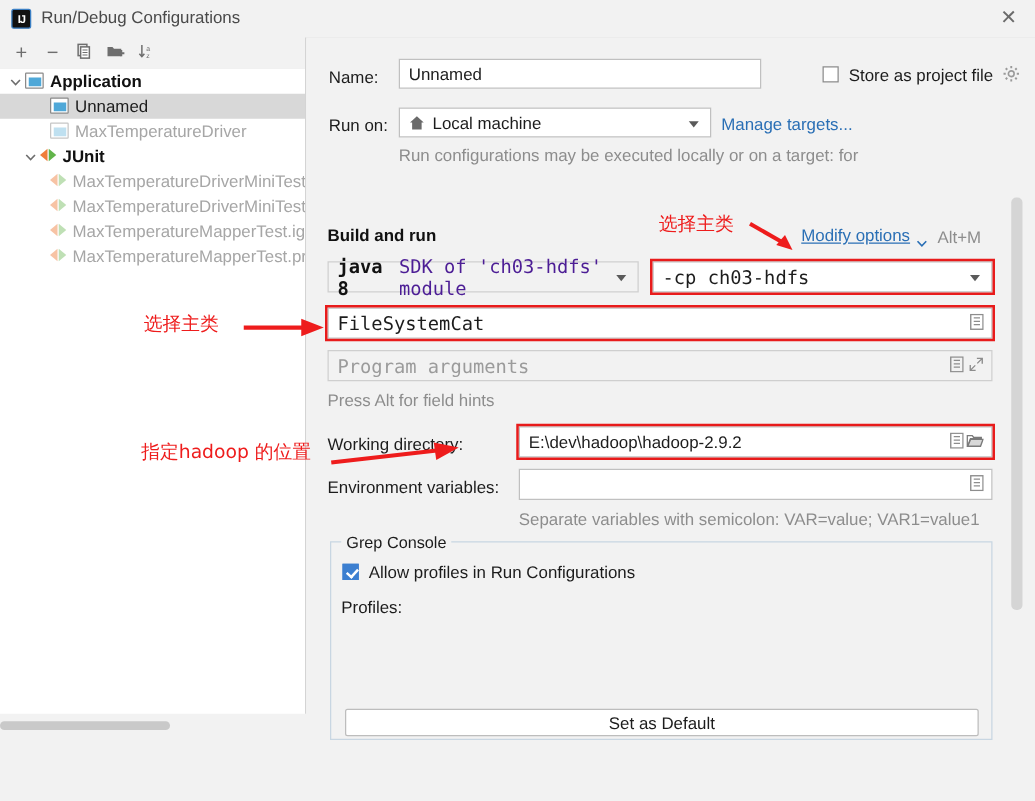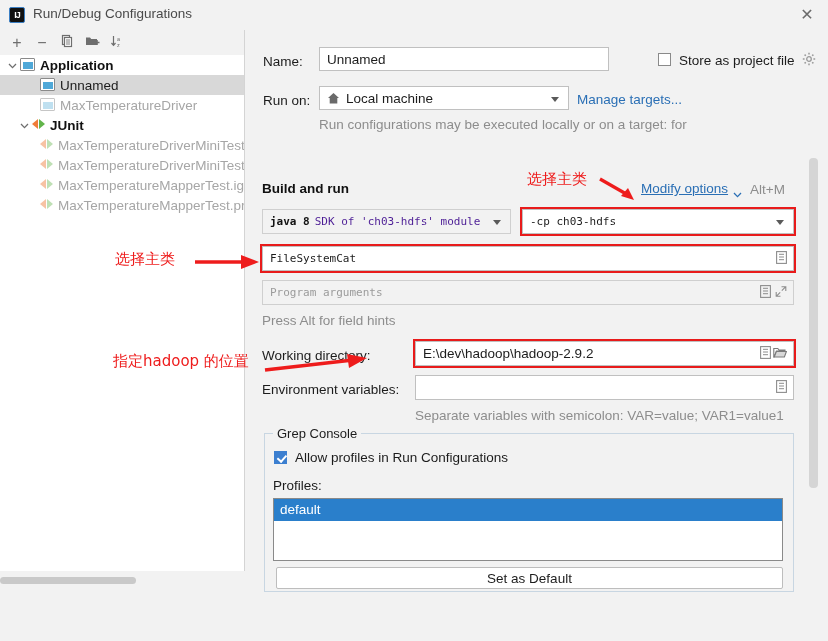--- a/index.html
+++ b/index.html
@@ -110,21 +110,21 @@
     background:#f2f2f2;overflow:hidden;
   }
   .lbl{position:absolute;font-size:13.5px;color:#1c1c1c;}
   .fld{
     position:absolute;background:#fff;border:1px solid #c0c0c0;box-sizing:border-box;
     font-size:13.5px;color:#1c1c1c;
     display:flex;align-items:center;padding:0 7px;
   }
   .fld.ro{background:#f2f2f2;border-color:#cfcfcf;}
   .fld .ph{color:#9b9b9b;}
-  .mono{font-family:"DejaVu Sans Mono", monospace;font-size:11px;}
+  .mono{font-family:"DejaVu Sans Mono", monospace;font-size:15px;}
 
   .chk{
     position:absolute;width:13px;height:13px;border:1px solid #8a8a8a;background:#fff;
     box-sizing:border-box;
   }
   .chk.on{background:#3c7fd0;border-color:#3c7fd0;}
   .chk.on:after{
     content:"";position:absolute;left:3.5px;top:1px;width:3.5px;height:7px;
     border:solid #fff;border-width:0 2px 2px 0;transform:rotate(42deg);
   }
@@ -365,23 +365,20 @@
     </div>
     <div class="grayhint" style="left:170px;top:377px;">Separate variables with semicolon: VAR=value; VAR1=value1</div>
 
     <div class="group" style="left:19px;top:403px;width:530px;height:159px;"></div>
     <div class="group-title" style="left:28px;top:396px;">Grep Console</div>
 
     <div class="chk on" style="left:29px;top:421px;"></div>
     <div class="lbl" style="left:50px;top:420px;">Allow profiles in Run Configurations</div>
     <div class="lbl" style="left:28px;top:448px;">Profiles:</div>
 
-    <div class="listbox" style="left:28px;top:468px;width:510px;height:63px;">
-      <div class="listrow sel">default</div>
-    </div>
 
     <div class="btn" style="left:31px;top:537px;width:507px;height:22px;">Set as Default</div>
 
     <div class="vscroll" style="left:564px;top:128px;width:9px;height:330px;"></div>
 
     <div class="redbox" style="left:275px;top:177px;width:276px;height:29px;"></div>
     <div class="redbox" style="left:15px;top:214px;width:536px;height:29px;"></div>
     <div class="redbox" style="left:168px;top:309px;width:383px;height:29px;"></div>
   </div>
 

